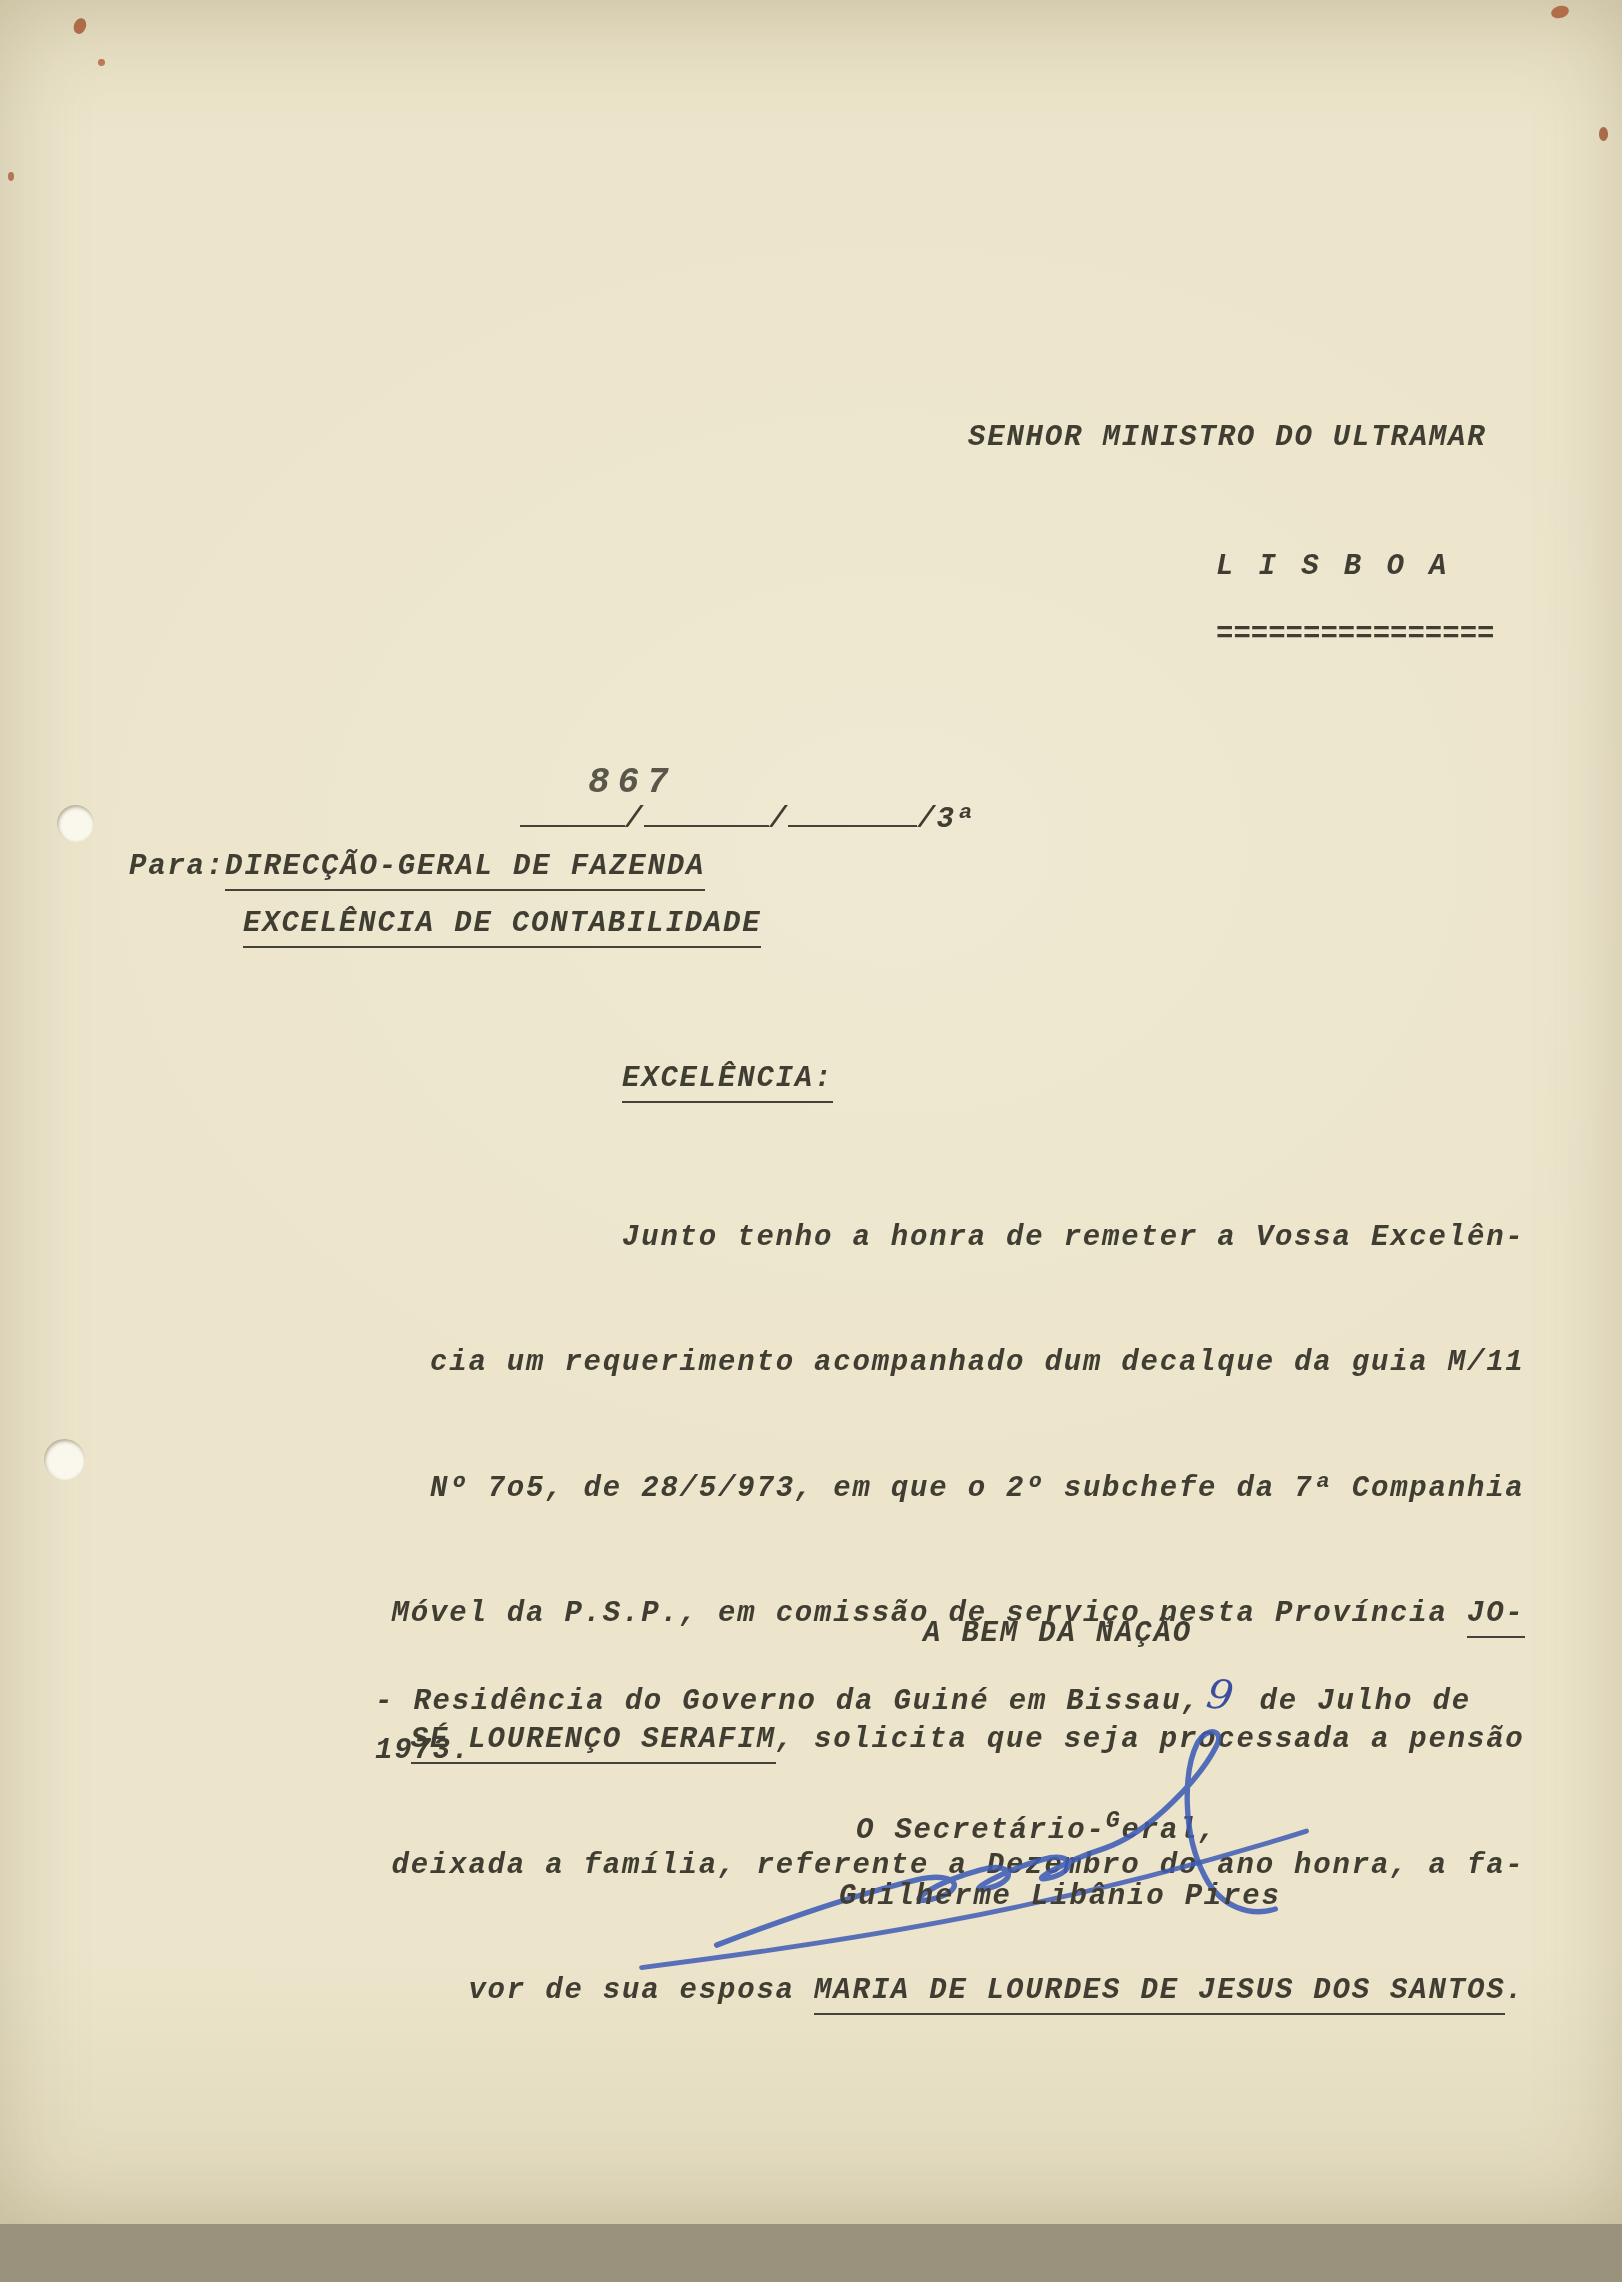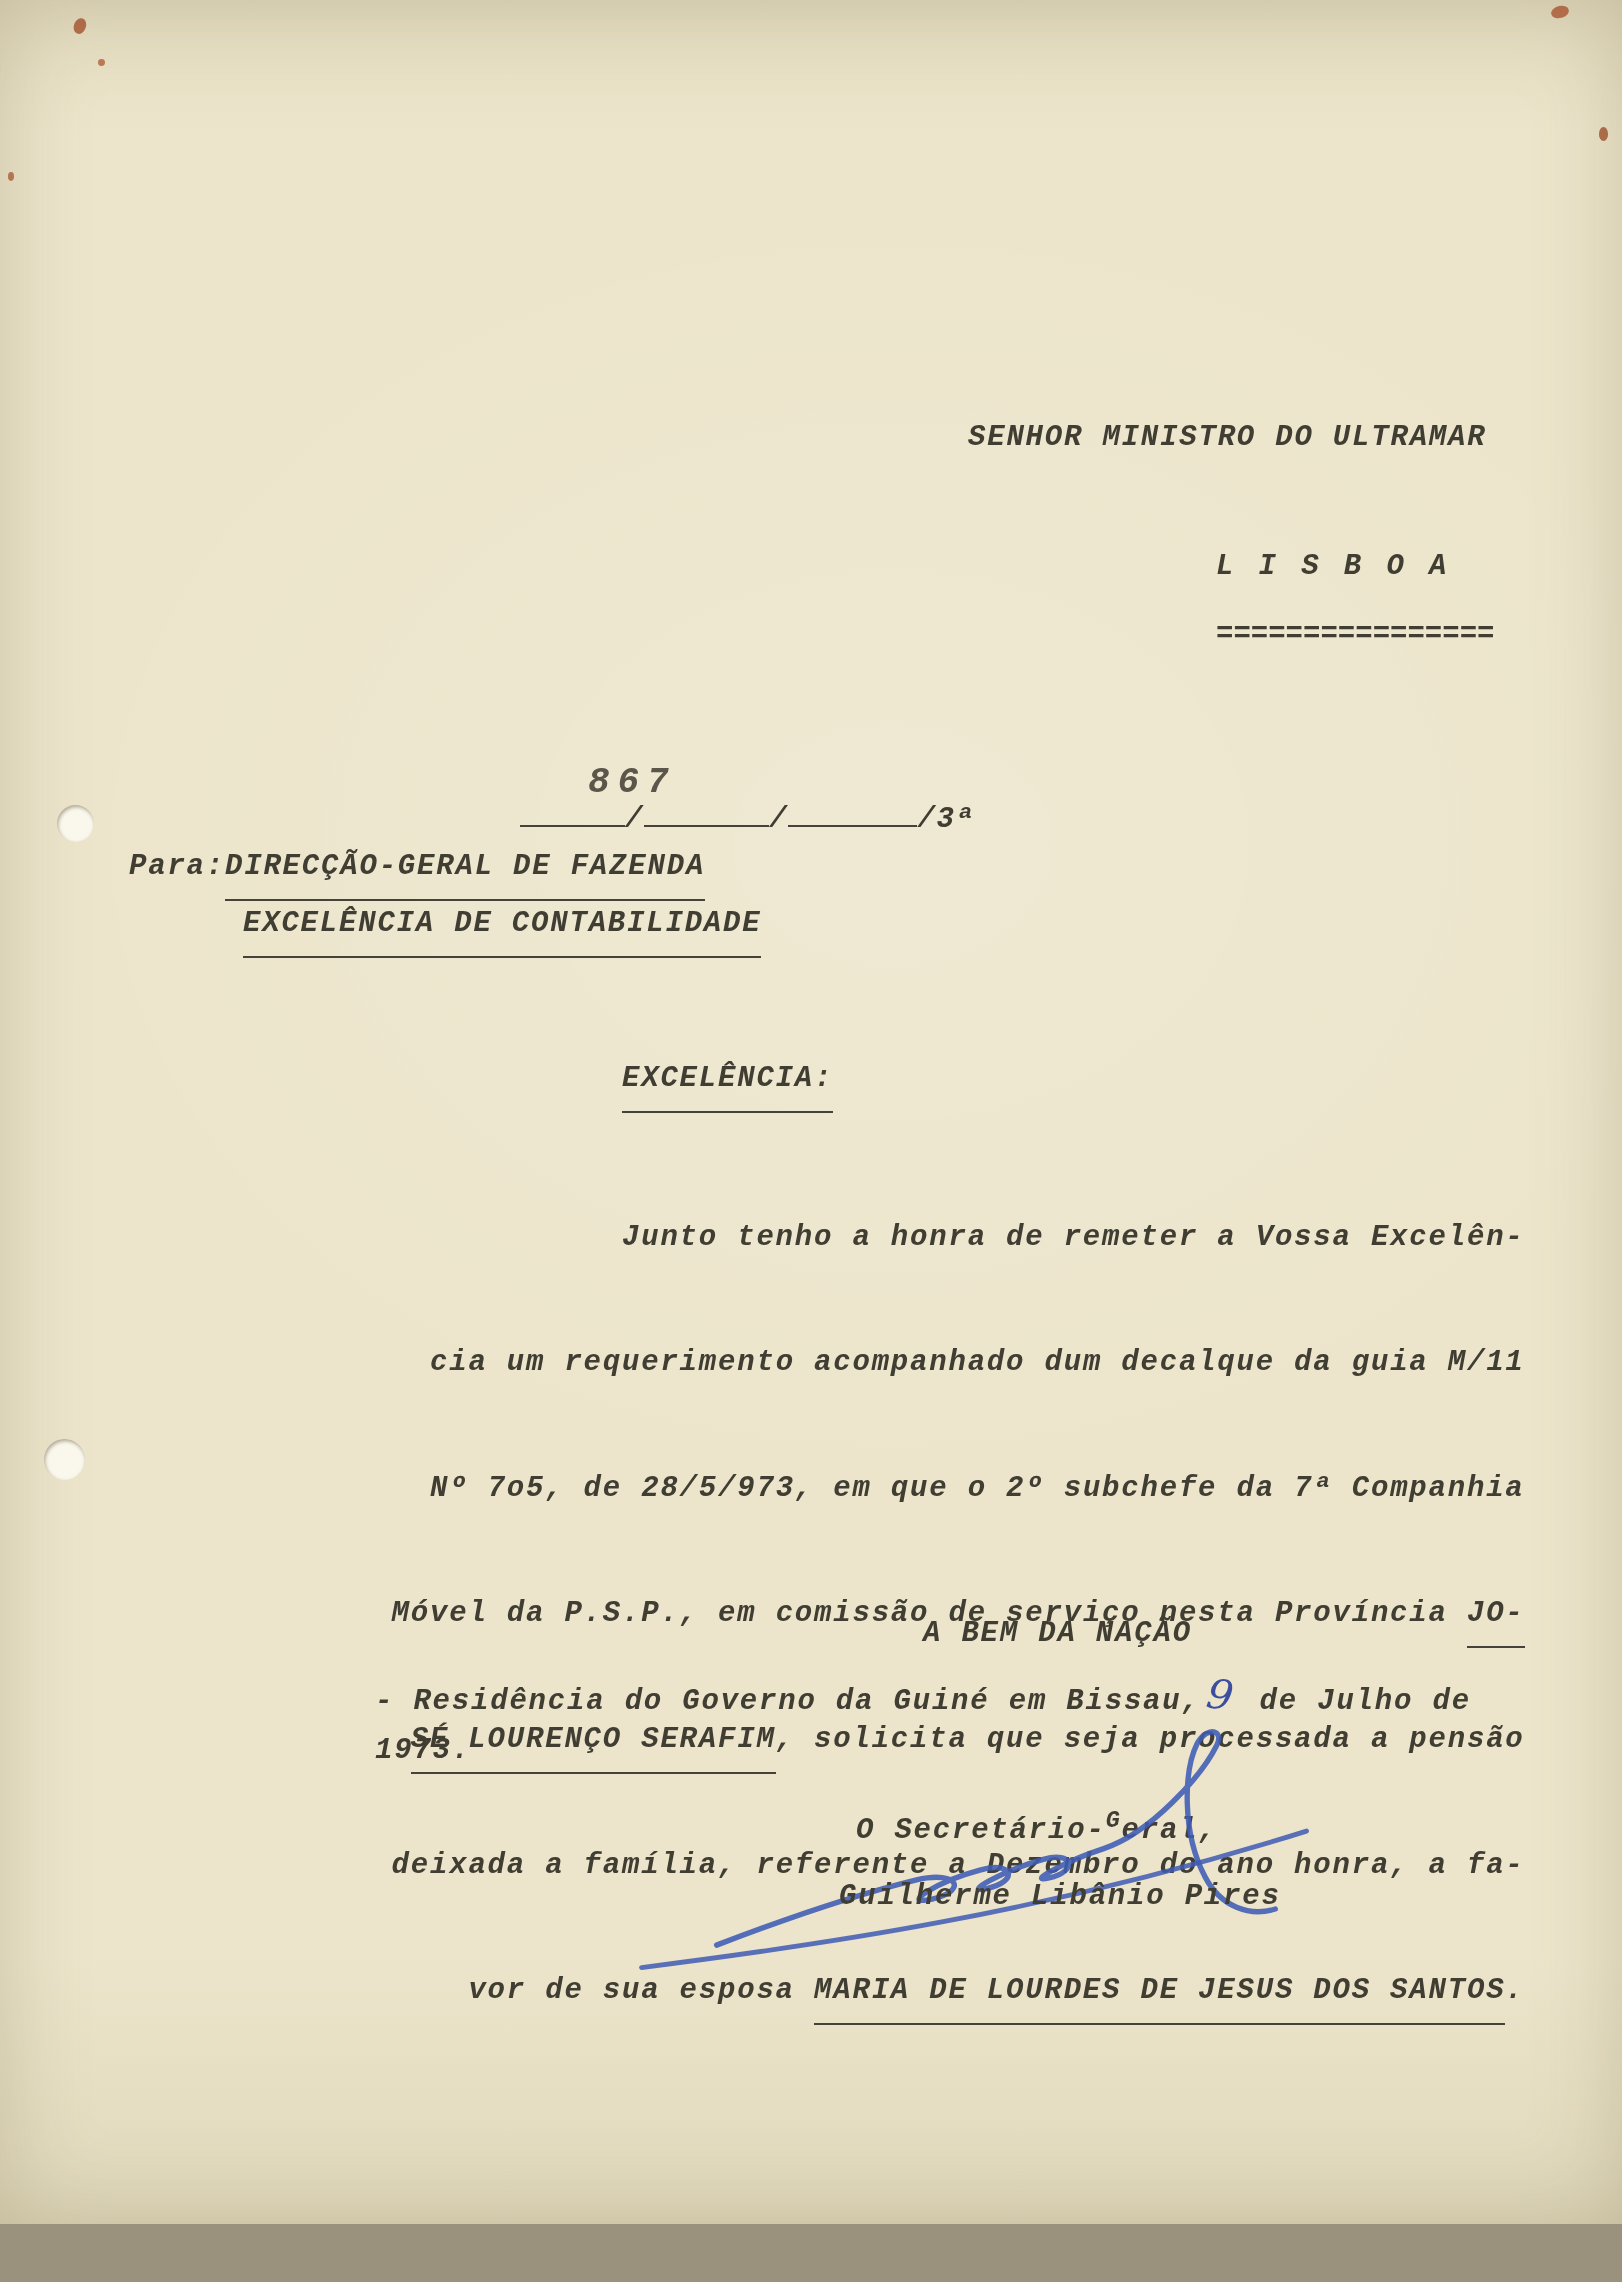--- a/index.html
+++ b/index.html
@@ -12,21 +12,21 @@
       radial-gradient(ellipse 1268px 975px at 55% 38%, rgba(255,255,255,0.16), rgba(255,255,255,0) 70%),
       linear-gradient(180deg, #e4dcc0 0%, #ece5cb 6%, #ece5cb 88%, #e0d8bb 100%);
     box-shadow: inset 0 0 88px rgba(120,105,70,0.28);
     font-style: italic;
   }
 
   .txt {
     position:absolute; color:#403d33; font-weight:bold;
     font-size:29px; letter-spacing:1.8px; white-space:pre; line-height:1.2;
   }
-  .u { border-bottom:2.9px solid #45423a; padding-bottom:16px; }
+  .u { border-bottom:2.9px solid #45423a; padding-bottom:6px; }
 
   .recipient   { left:968px;  top:421px; }
   .city        { left:1216px; top:550px; letter-spacing:3.9px; }
   .city-eq     { left:1216px; top:618px; letter-spacing:0; }
 
   .ref-num     { left:588px; top:761px; font-size:36px; letter-spacing:7.8px; color:#5a564a; }
   .ref-row     { left:520px; top:792px; }
   .blank { display:inline-block; height:35px; border-bottom:2.9px solid #45423a; vertical-align:baseline; }
   .blank-1 { width:105px; } .blank-2 { width:125px; } .blank-3 { width:129px; }
 

